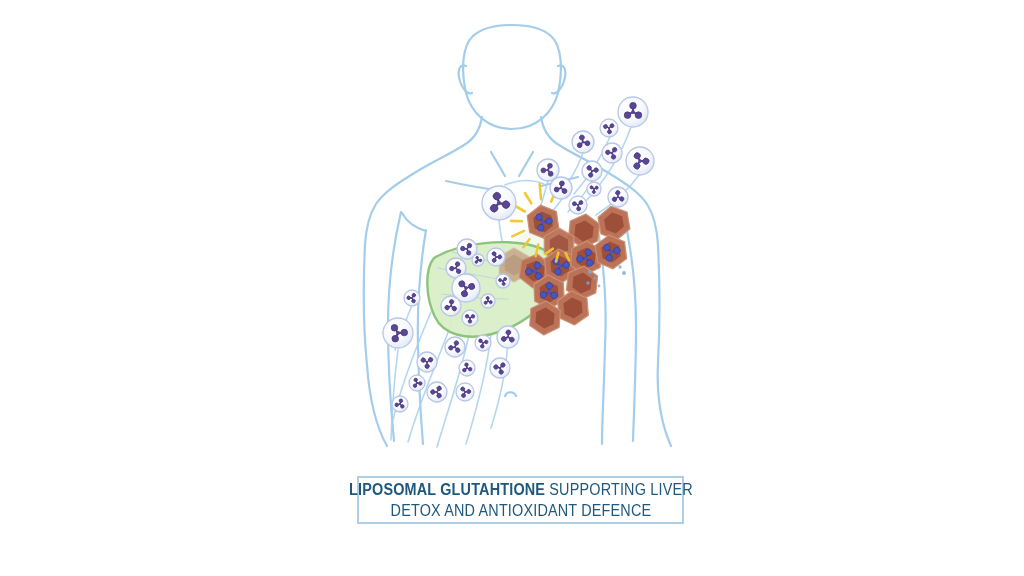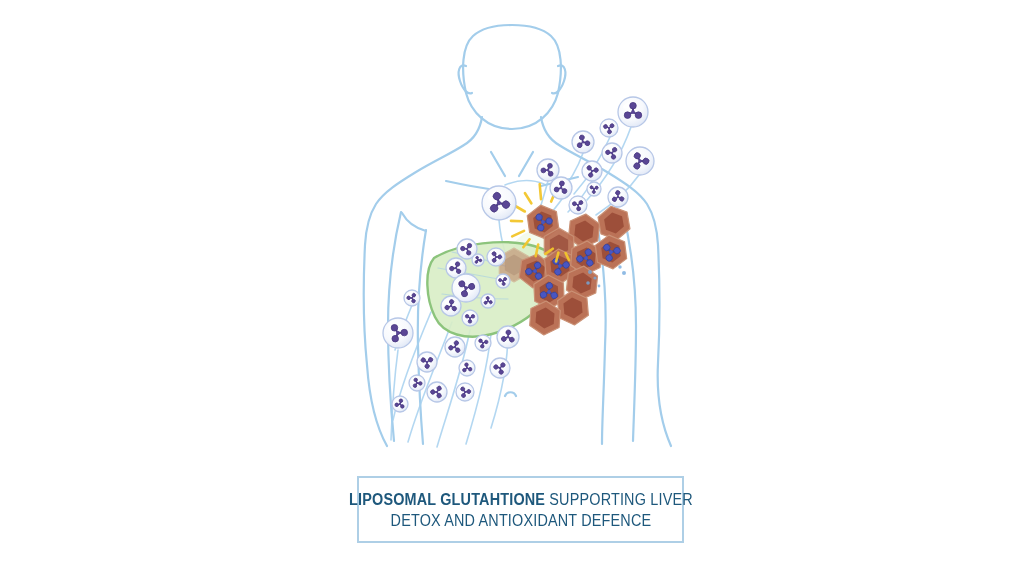--- a/index.html
+++ b/index.html
@@ -2,21 +2,21 @@
 <html><head>
 <meta charset="utf-8">
 <style>
   html,body{margin:0;padding:0;background:#ffffff;}
   .stage{
     position:relative;width:1024px;height:576px;background:#ffffff;overflow:hidden;
     font-family:"Liberation Sans", sans-serif;
   }
   .art{position:absolute;left:0;top:0;}
   .caption{
-    position:absolute;left:357px;top:476px;width:327px;height:67px;
+    position:absolute;left:357px;top:476px;width:327px;height:48px;
     box-sizing:border-box;border:2px solid #aecfe6;background:#ffffff;
     display:flex;flex-direction:column;align-items:center;justify-content:center;
   }
   .caption-inner{
     transform:scaleX(0.9);transform-origin:center;
     text-align:center;color:#1e587c;font-size:16px;line-height:21px;
     letter-spacing:0.2px;white-space:nowrap;
   }
   .caption-inner .b{font-weight:700;}
 </style>

